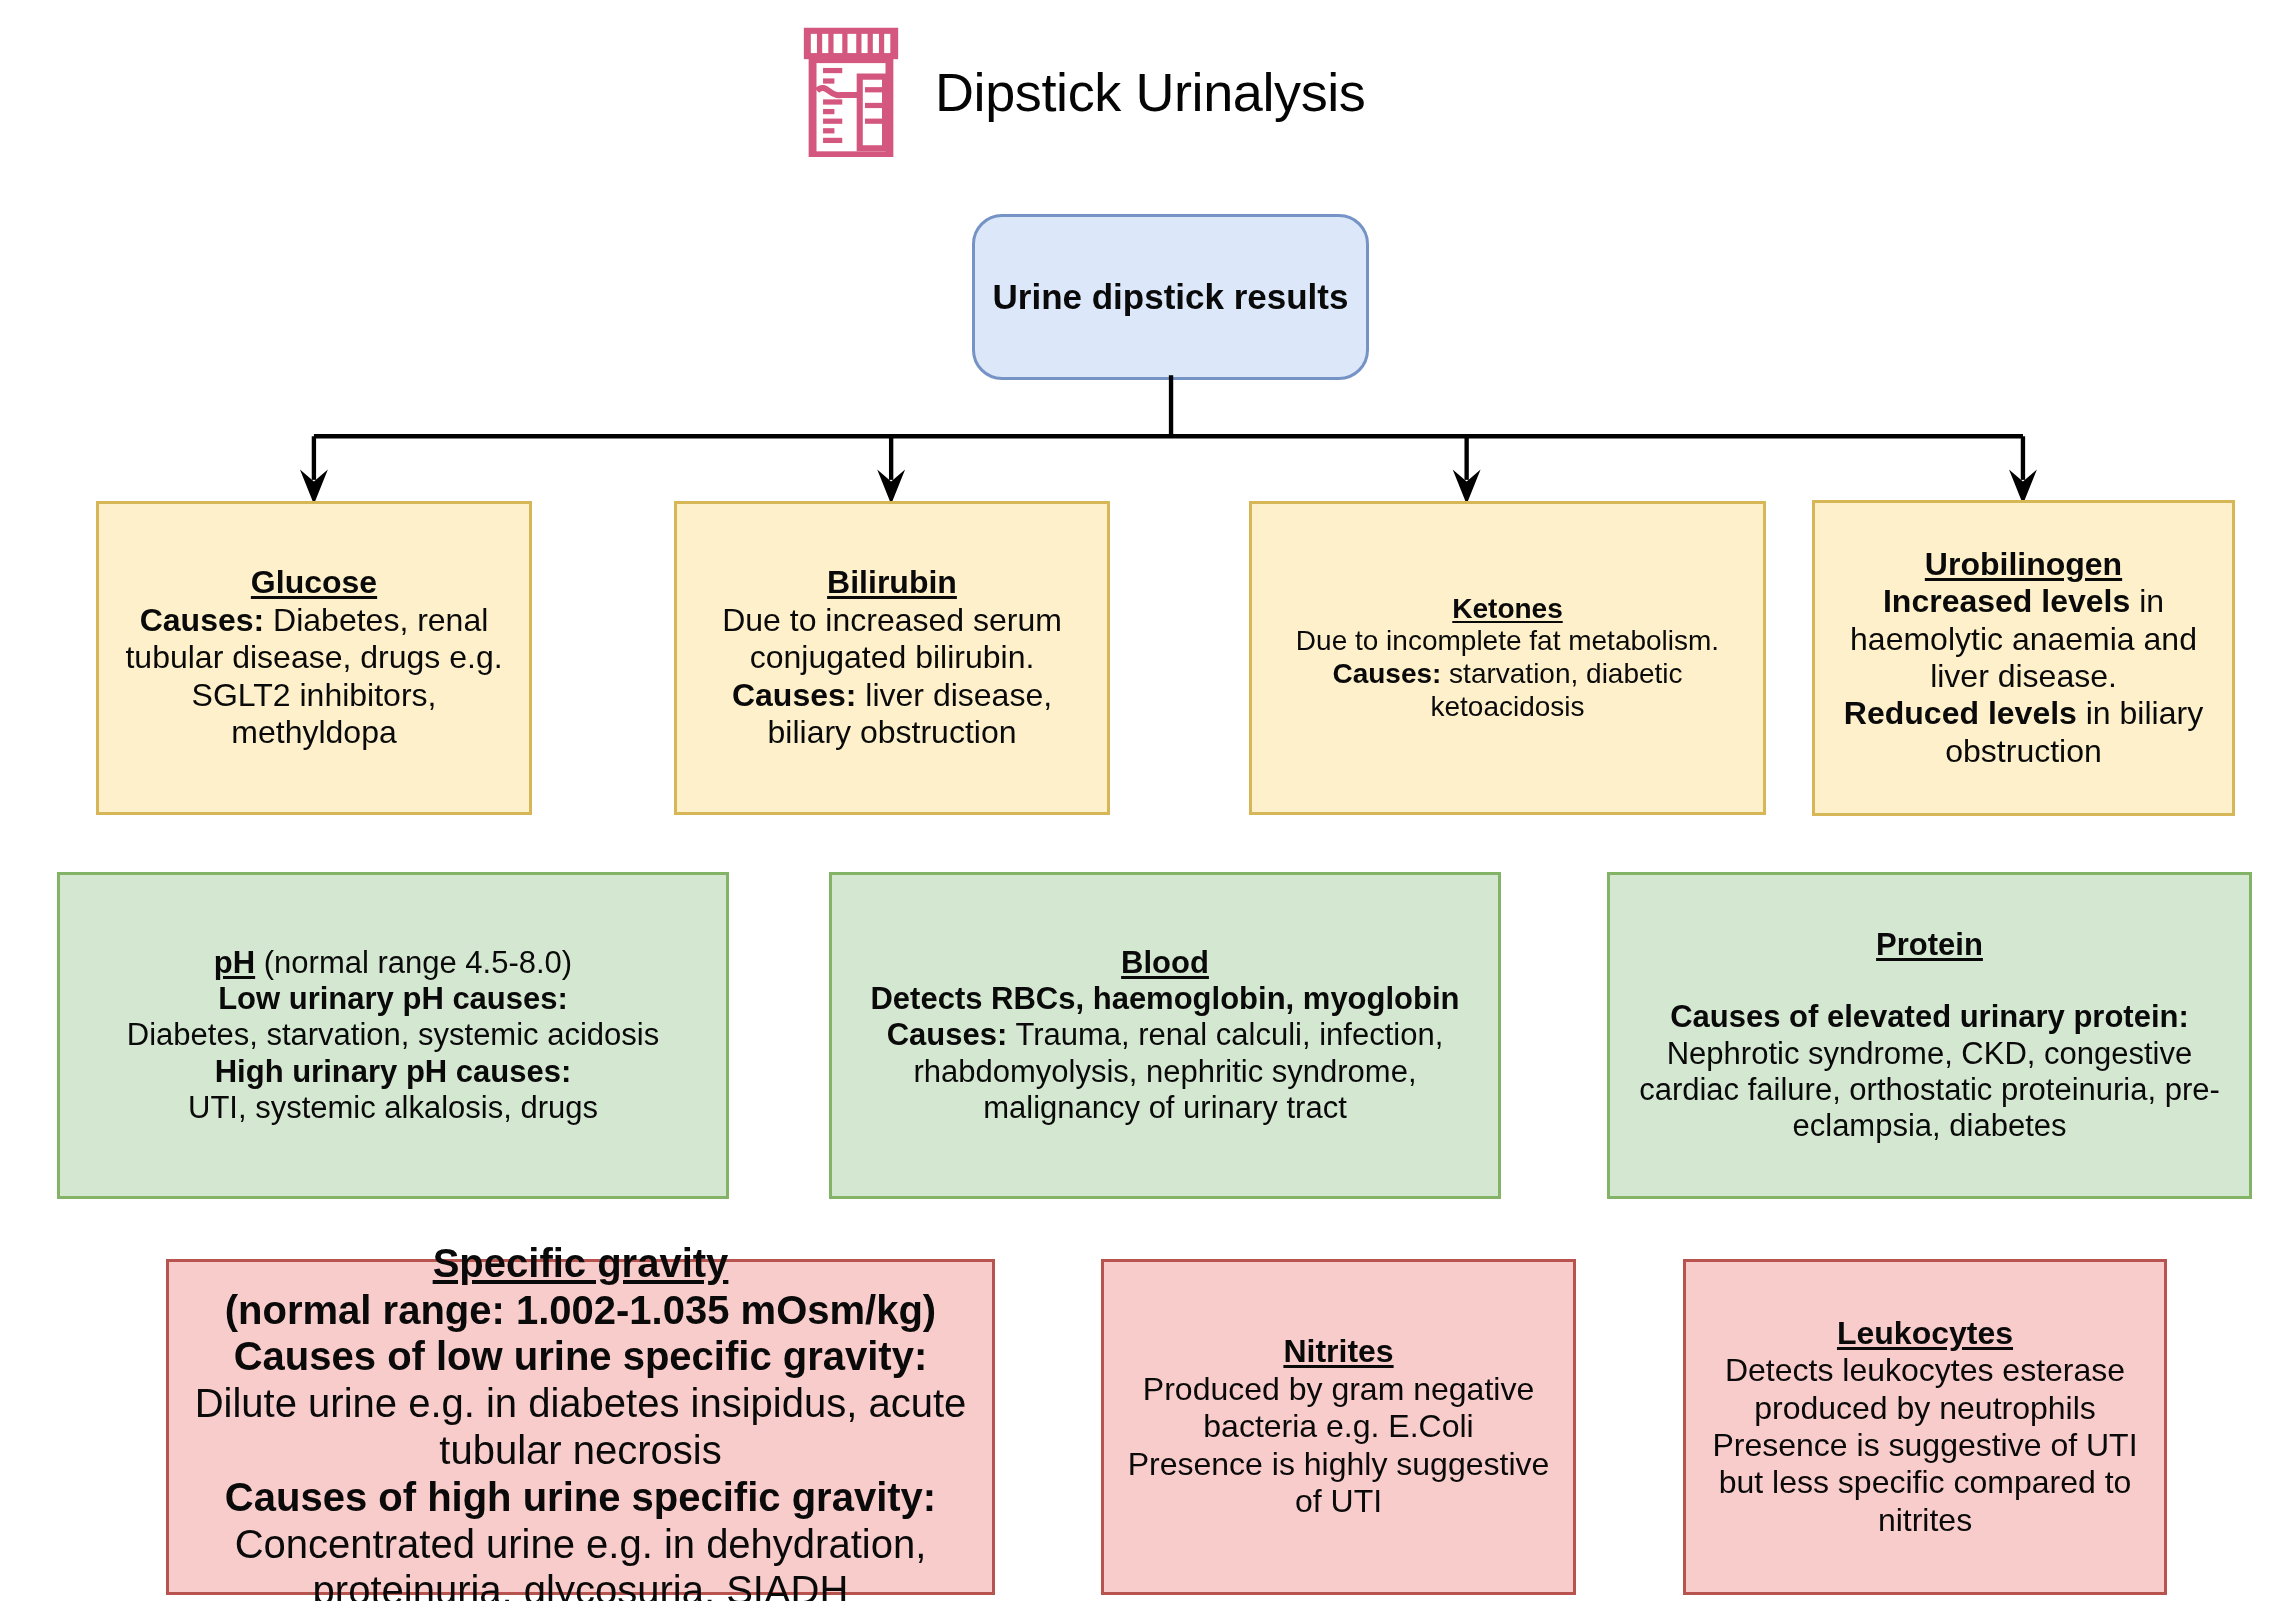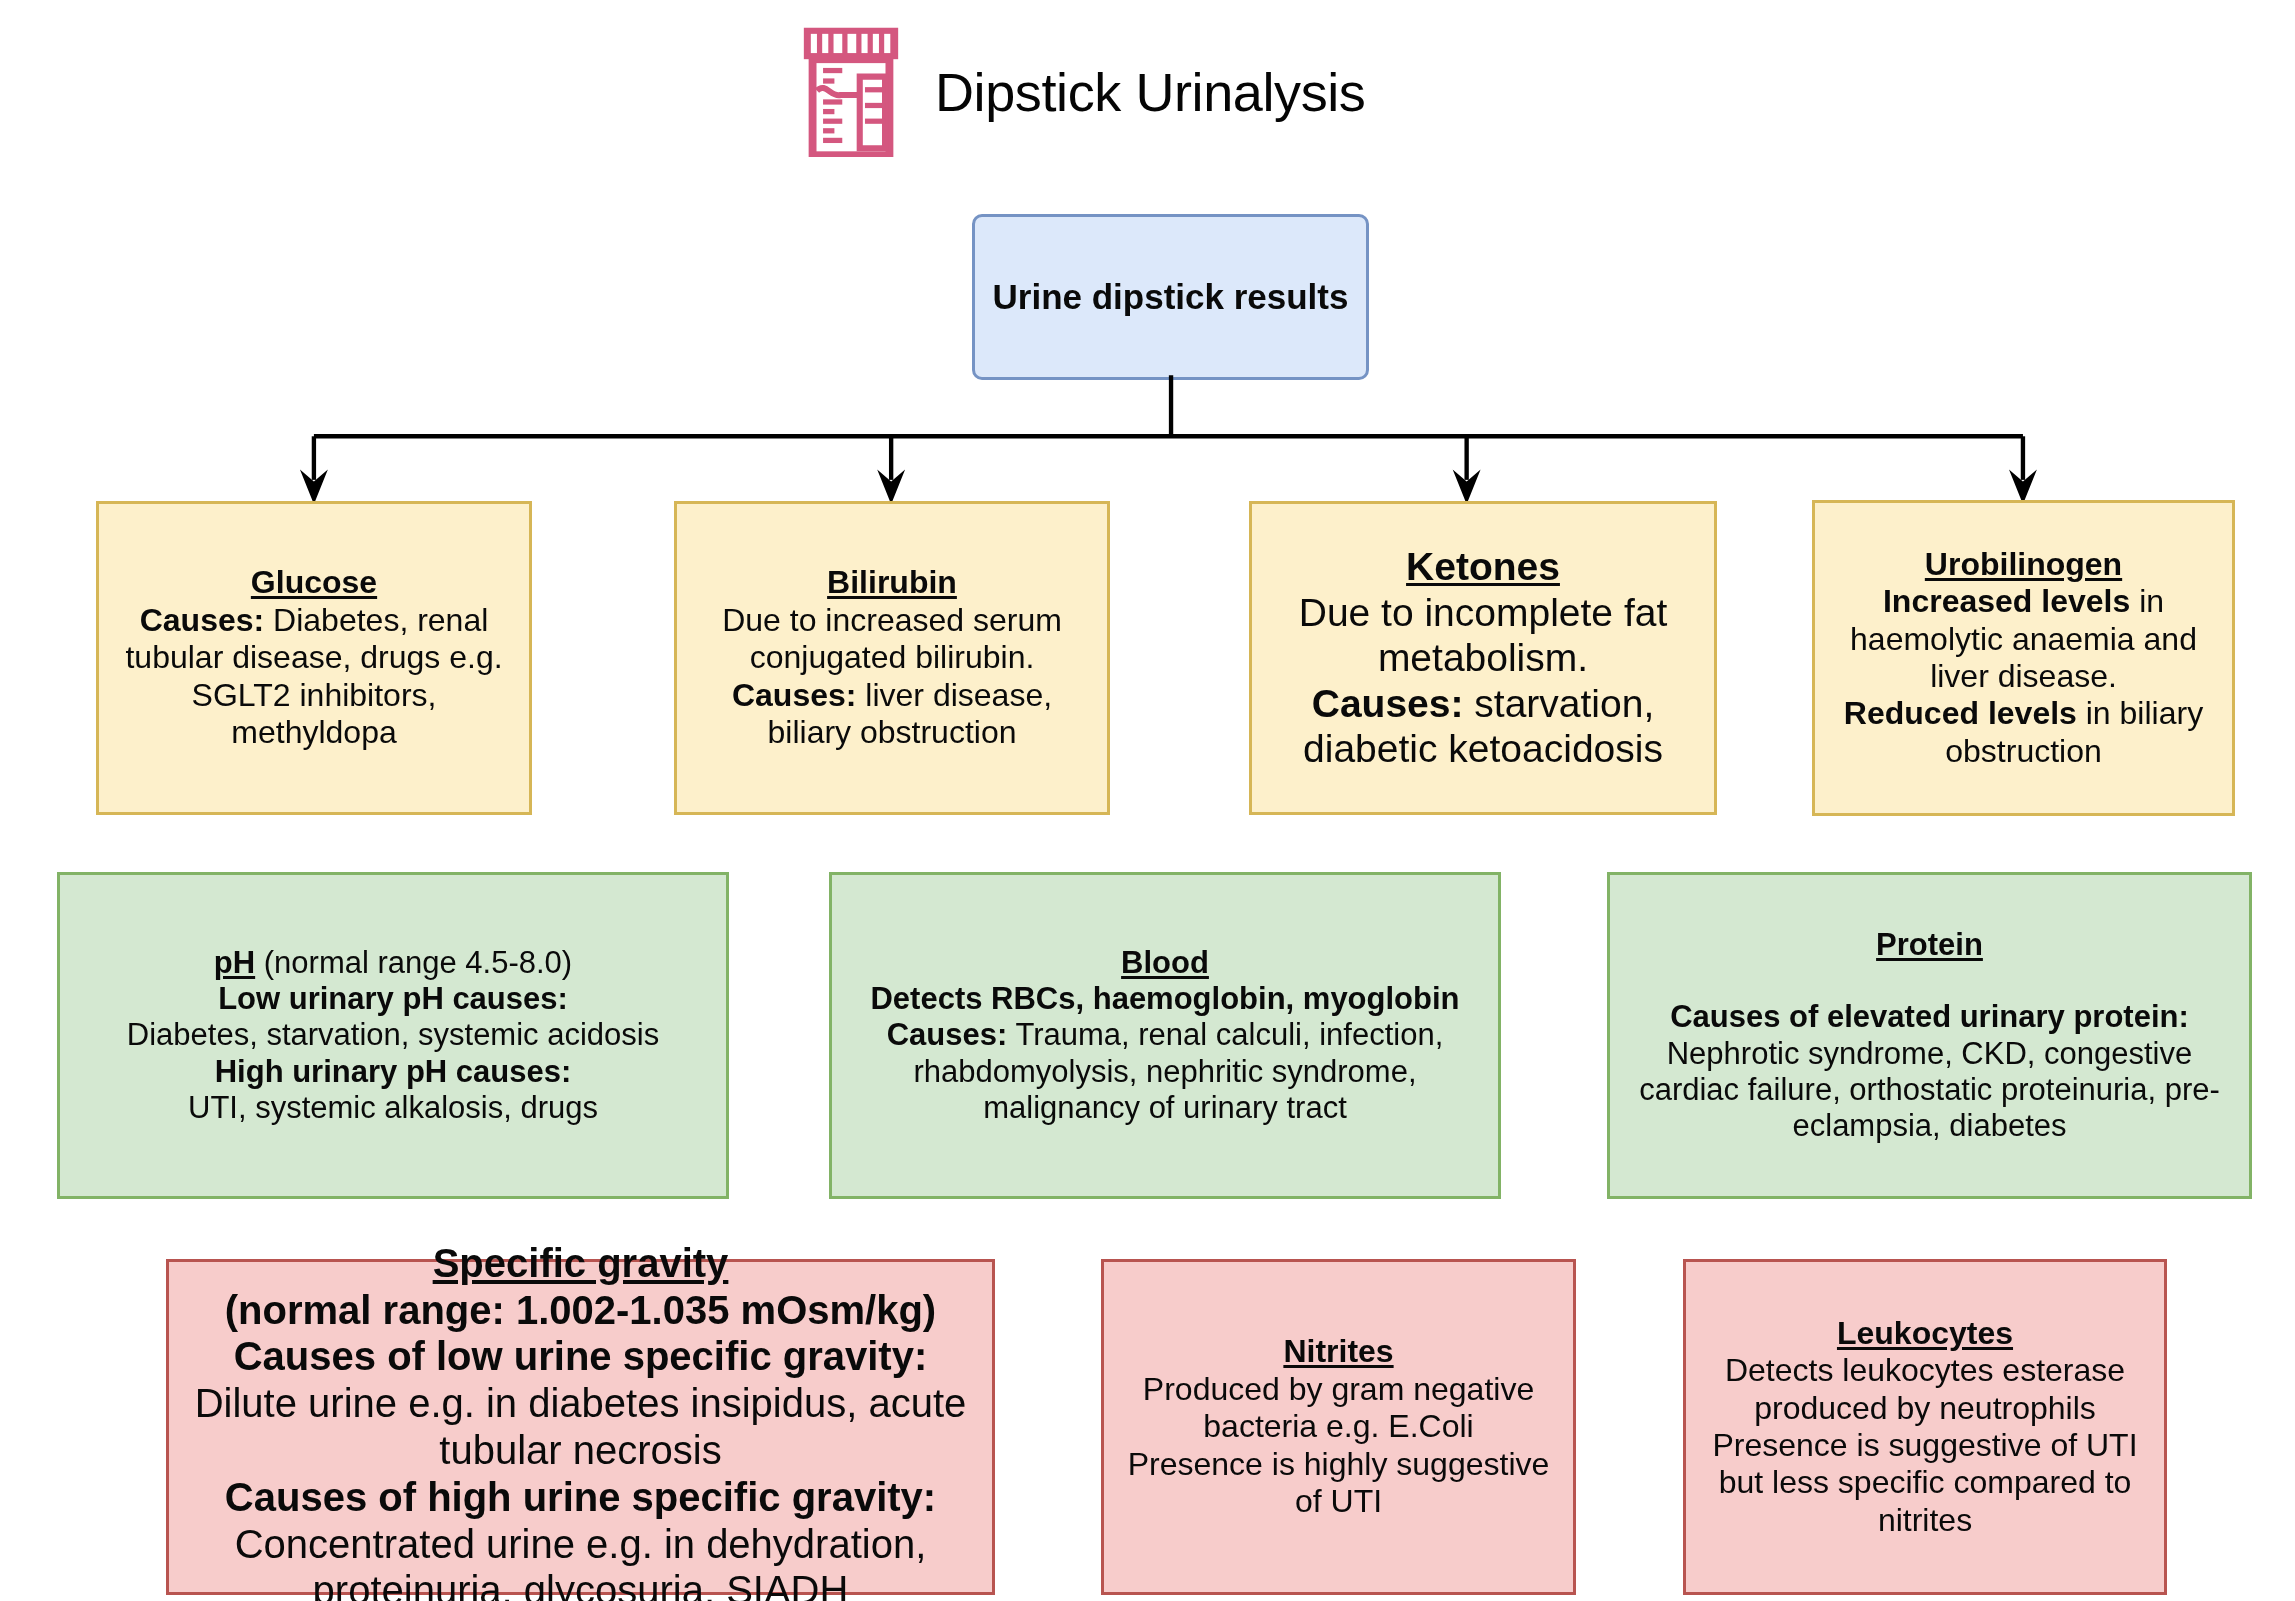--- a/index.html
+++ b/index.html
@@ -37,21 +37,21 @@
 
   
   .root-box {
     position: absolute;
     left: 972px;
     top: 214px;
     width: 397px;
     height: 166px;
     background: #DCE8FA;
     border: 3.5px solid #7593C4;
-    border-radius: 10px;
+    border-radius: 30px;
     display: flex;
     align-items: center;
     justify-content: center;
     text-align: center;
   }
   .root-box span {
     font-size: 35px;
     font-weight: 700;
     color: #0a0a0a;
   }
@@ -88,21 +88,21 @@
   .node b { font-weight: 700; }
 
   
   .n-yellow { background: #FDF0CB; border: 3.5px solid #D6B656; }
   .n-green  { background: #D4E8D1; border: 3.5px solid #82B366; }
   .n-pink   { background: #F7CCCB; border: 3.5px solid #B85450; }
 
   
   .y1 { left: 96px;  top: 501px; width: 436px; height: 314px; font-size: 32px; }
   .y2 { left: 674px;  top: 501px; width: 436px; height: 314px; font-size: 32px; }
-  .y3 { left: 1249px; top: 501px; width: 468px; height: 314px; font-size: 39px; }
+  .y3 { left: 1249px; top: 501px; width: 517px; height: 314px; font-size: 28px; }
   .y4 { left: 1812px; top: 500px; width: 423px; height: 316px; font-size: 32px; }
 
   
   .g1 { left: 57px;   top: 872px; width: 672px; height: 327px; font-size: 31px; justify-content: center; }
   .g2 { left: 829px;  top: 872px; width: 672px; height: 327px; font-size: 31px; justify-content: flex-end; }
   .g3 { left: 1607px; top: 872px; width: 645px; height: 327px; font-size: 31px; }
 
   
   .p1 { left: 166px;  top: 1259px; width: 829px; height: 336px; font-size: 40px; }
   .p2 { left: 1101px; top: 1259px; width: 475px; height: 336px; font-size: 32px; }

